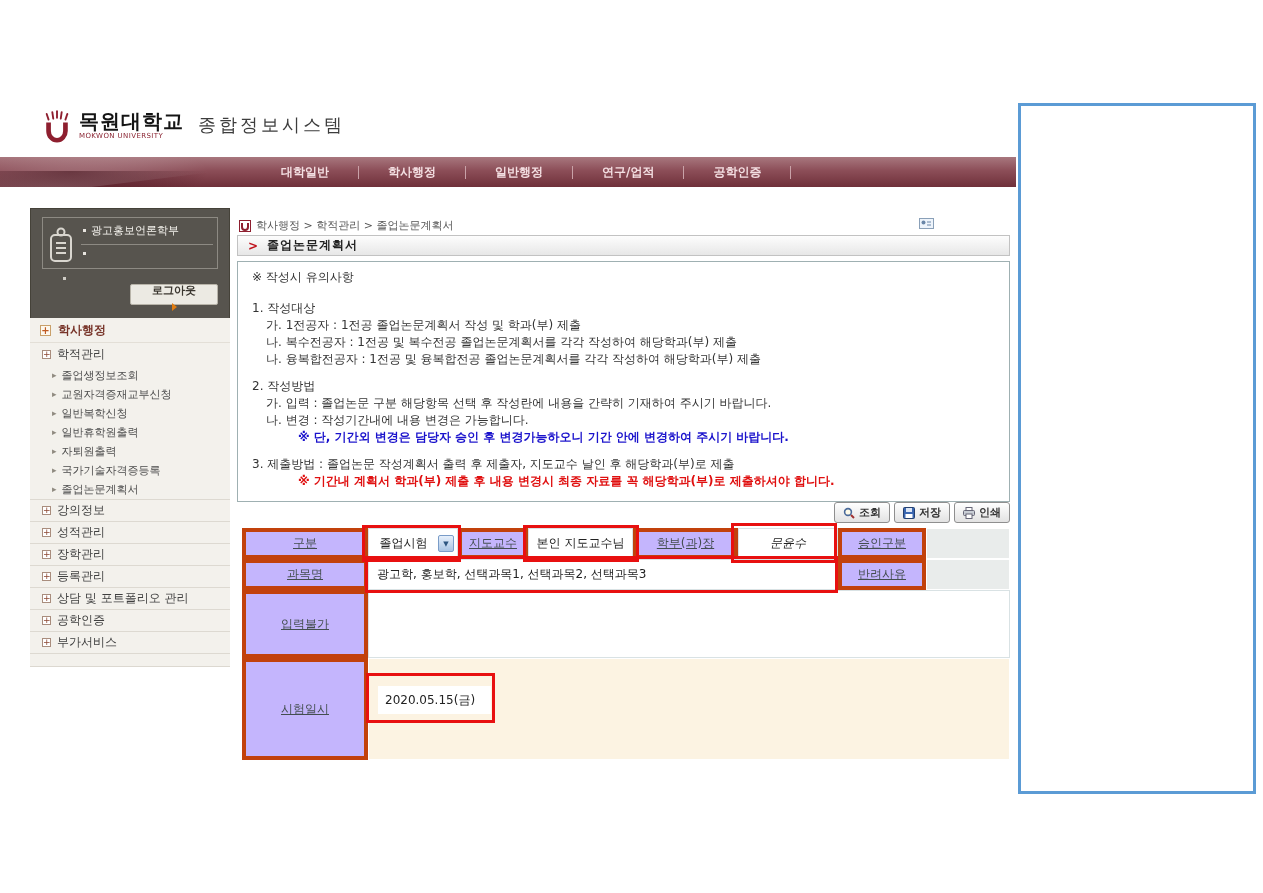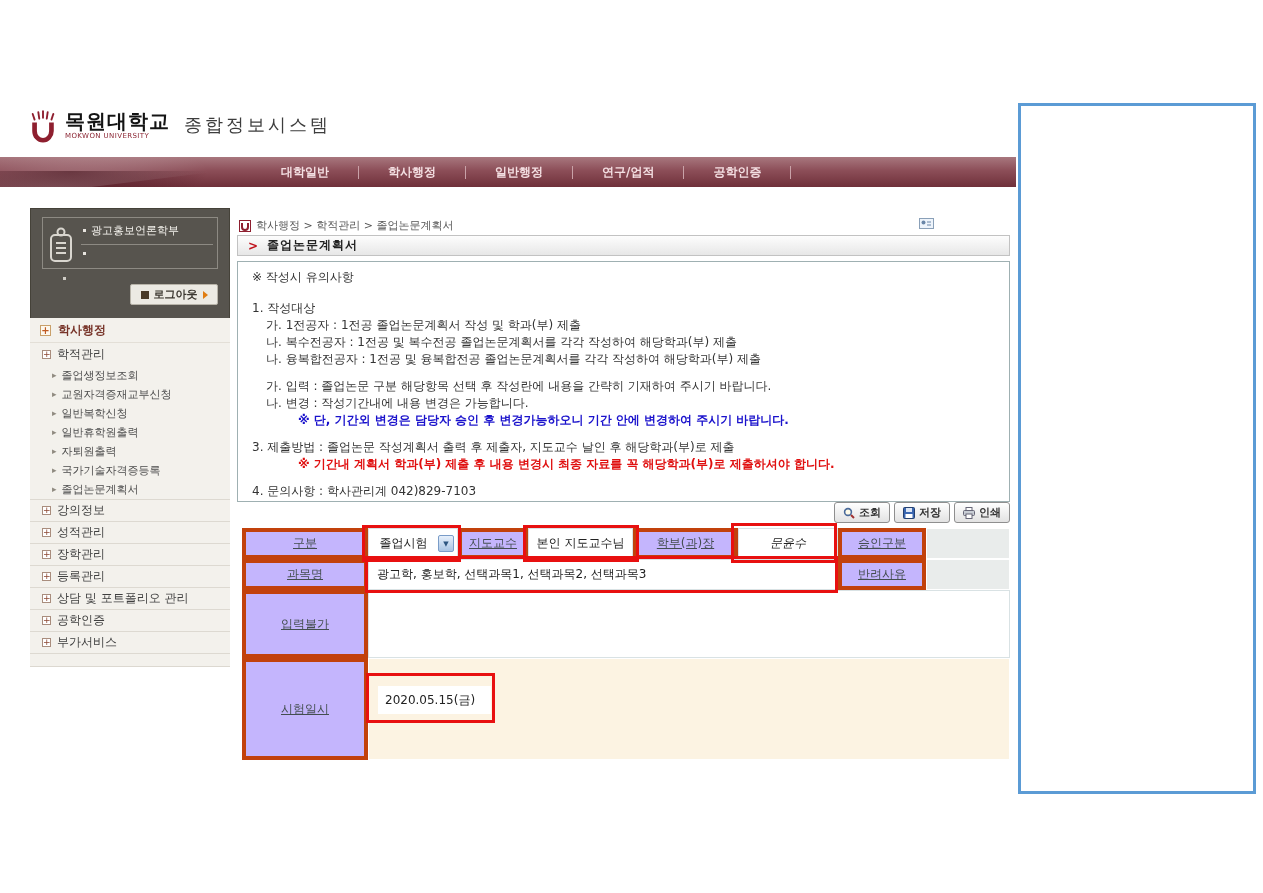--- a/index.html
+++ b/index.html
@@ -1,20 +1,20 @@
 <!DOCTYPE html>
 <html><head>
 <meta charset="utf-8">
 <style>
   * { margin:0; padding:0; box-sizing:border-box; }
   body { background:#fff; font-family:"DejaVu Sans","Liberation Sans",sans-serif; }
   .page { position:relative; width:1263px; height:893px; background:#ffffff; overflow:hidden; }
 
   
-  .logo-row { position:absolute; left:28px; top:110px; display:flex; align-items:flex-start; }
+  .logo-row { position:absolute; left:42px; top:110px; display:flex; align-items:flex-start; }
   .logo-mark { width:30px; height:38px; }
   .univ-block { margin-left:7px; }
   .univ-name { font-size:20px; font-weight:bold; color:#141414; letter-spacing:1px; line-height:22px; }
   .univ-en { font-size:7px; color:#8a2432; letter-spacing:0.4px; }
   .system-name { font-size:18px; color:#3d3d3d; margin-left:14px; margin-top:3px; letter-spacing:3px; }
 
   
   .navbar { position:absolute; left:0; top:157px; width:1016px; height:30px;
     background:linear-gradient(#a8777e 0%, #8c4e58 45%, #6f303a 100%); overflow:hidden; }
   .navbar::before { content:""; position:absolute; left:-50px; top:-16px; width:280px; height:46px;
@@ -31,21 +31,21 @@
   .profile-inner { position:absolute; left:11px; top:8px; width:176px; height:52px; border:1px solid #8d8a83; }
   .tag-icon { position:absolute; left:5px; top:7px; width:26px; height:38px; }
   .p-line1 { position:absolute; left:40px; top:5px; display:flex; align-items:center; gap:5px;
     color:#f5f3ee; font-size:11px; white-space:nowrap; }
   .p-divider { position:absolute; left:38px; top:26px; width:132px; height:1px; background:#8d8a83; }
   .p-line2 { position:absolute; left:40px; top:34px; display:flex; align-items:center; }
   .pdot { width:3px; height:3px; background:#e8e5df; display:inline-block; }
   .p-outdot { position:absolute; left:32px; top:68px; width:3px; height:3px; background:#cfccc5; }
   .logout-btn { position:absolute; right:11px; top:75px; width:88px; height:21px; background:#eceae3;
     border:1px solid #b8b4a9; border-radius:2px; display:flex; align-items:center; justify-content:center;
-    gap:5px; font-size:11px; font-weight:bold; color:#3a362f; cursor:pointer; }
+    gap:5px; font-size:11px; font-weight:bold; color:#3a362f; cursor:pointer;flex-direction:column; }
   .logout-square { width:8px; height:8px; background:#4a3b28; }
   .logout-arrow { width:0; height:0; border-left:5px solid #e07c10; border-top:4px solid transparent; border-bottom:4px solid transparent; }
 
   
   .menu { position:absolute; left:30px; top:318px; width:200px; background:#f3f1ec;
     border-bottom:1px solid #dcd8d0; }
   .menu-header { height:25px; display:flex; align-items:center; gap:7px; padding-left:10px;
     border-bottom:1px solid #e3dfd7; font-size:12px; font-weight:bold; color:#78352a; cursor:pointer; }
   .hdr-sq { width:11px; height:11px; background:#fdf8ee; border:1px solid #c9a06a; color:#c05a22;
     font-size:10px; line-height:9px; text-align:center; font-weight:bold; }
@@ -278,20 +278,21 @@
     <span class="pt">졸업논문계획서</span>
   </div>
 
   <div class="notice">
     <p class="n-h">※ 작성시 유의사항</p>
     <p class="n-t">1. 작성대상</p>
     <p class="n-i">가. 1전공자 : 1전공 졸업논문계획서 작성 및 학과(부) 제출</p>
     <p class="n-i">나. 복수전공자 : 1전공 및 복수전공 졸업논문계획서를 각각 작성하여 해당학과(부) 제출</p>
     <p class="n-i">나. 융복합전공자 : 1전공 및 융복합전공 졸업논문계획서를 각각 작성하여 해당학과(부) 제출</p>
     <div class="n-gap"></div>
+    <p class="n-t">2. 작성방법</p>
     <p class="n-i">가. 입력 : 졸업논문 구분 해당항목 선택 후 작성란에 내용을 간략히 기재하여 주시기 바랍니다.</p>
     <p class="n-i">나. 변경 : 작성기간내에 내용 변경은 가능합니다.</p>
     <p class="n-w blue">※ 단, 기간외 변경은 담당자 승인 후 변경가능하오니 기간 안에 변경하여 주시기 바랍니다.</p>
     <div class="n-gap"></div>
     <p class="n-t">3. 제출방법 : 졸업논문 작성계획서 출력 후  제출자, 지도교수 날인 후 해당학과(부)로 제출</p>
     <p class="n-w red">※ 기간내 계획서 학과(부) 제출 후 내용 변경시 최종 자료를 꼭 해당학과(부)로 제출하셔야 합니다.</p>
     <div class="n-gap"></div>
     <p class="n-t">4. 문의사항 : 학사관리계 042)829-7103</p>
   </div>
 

